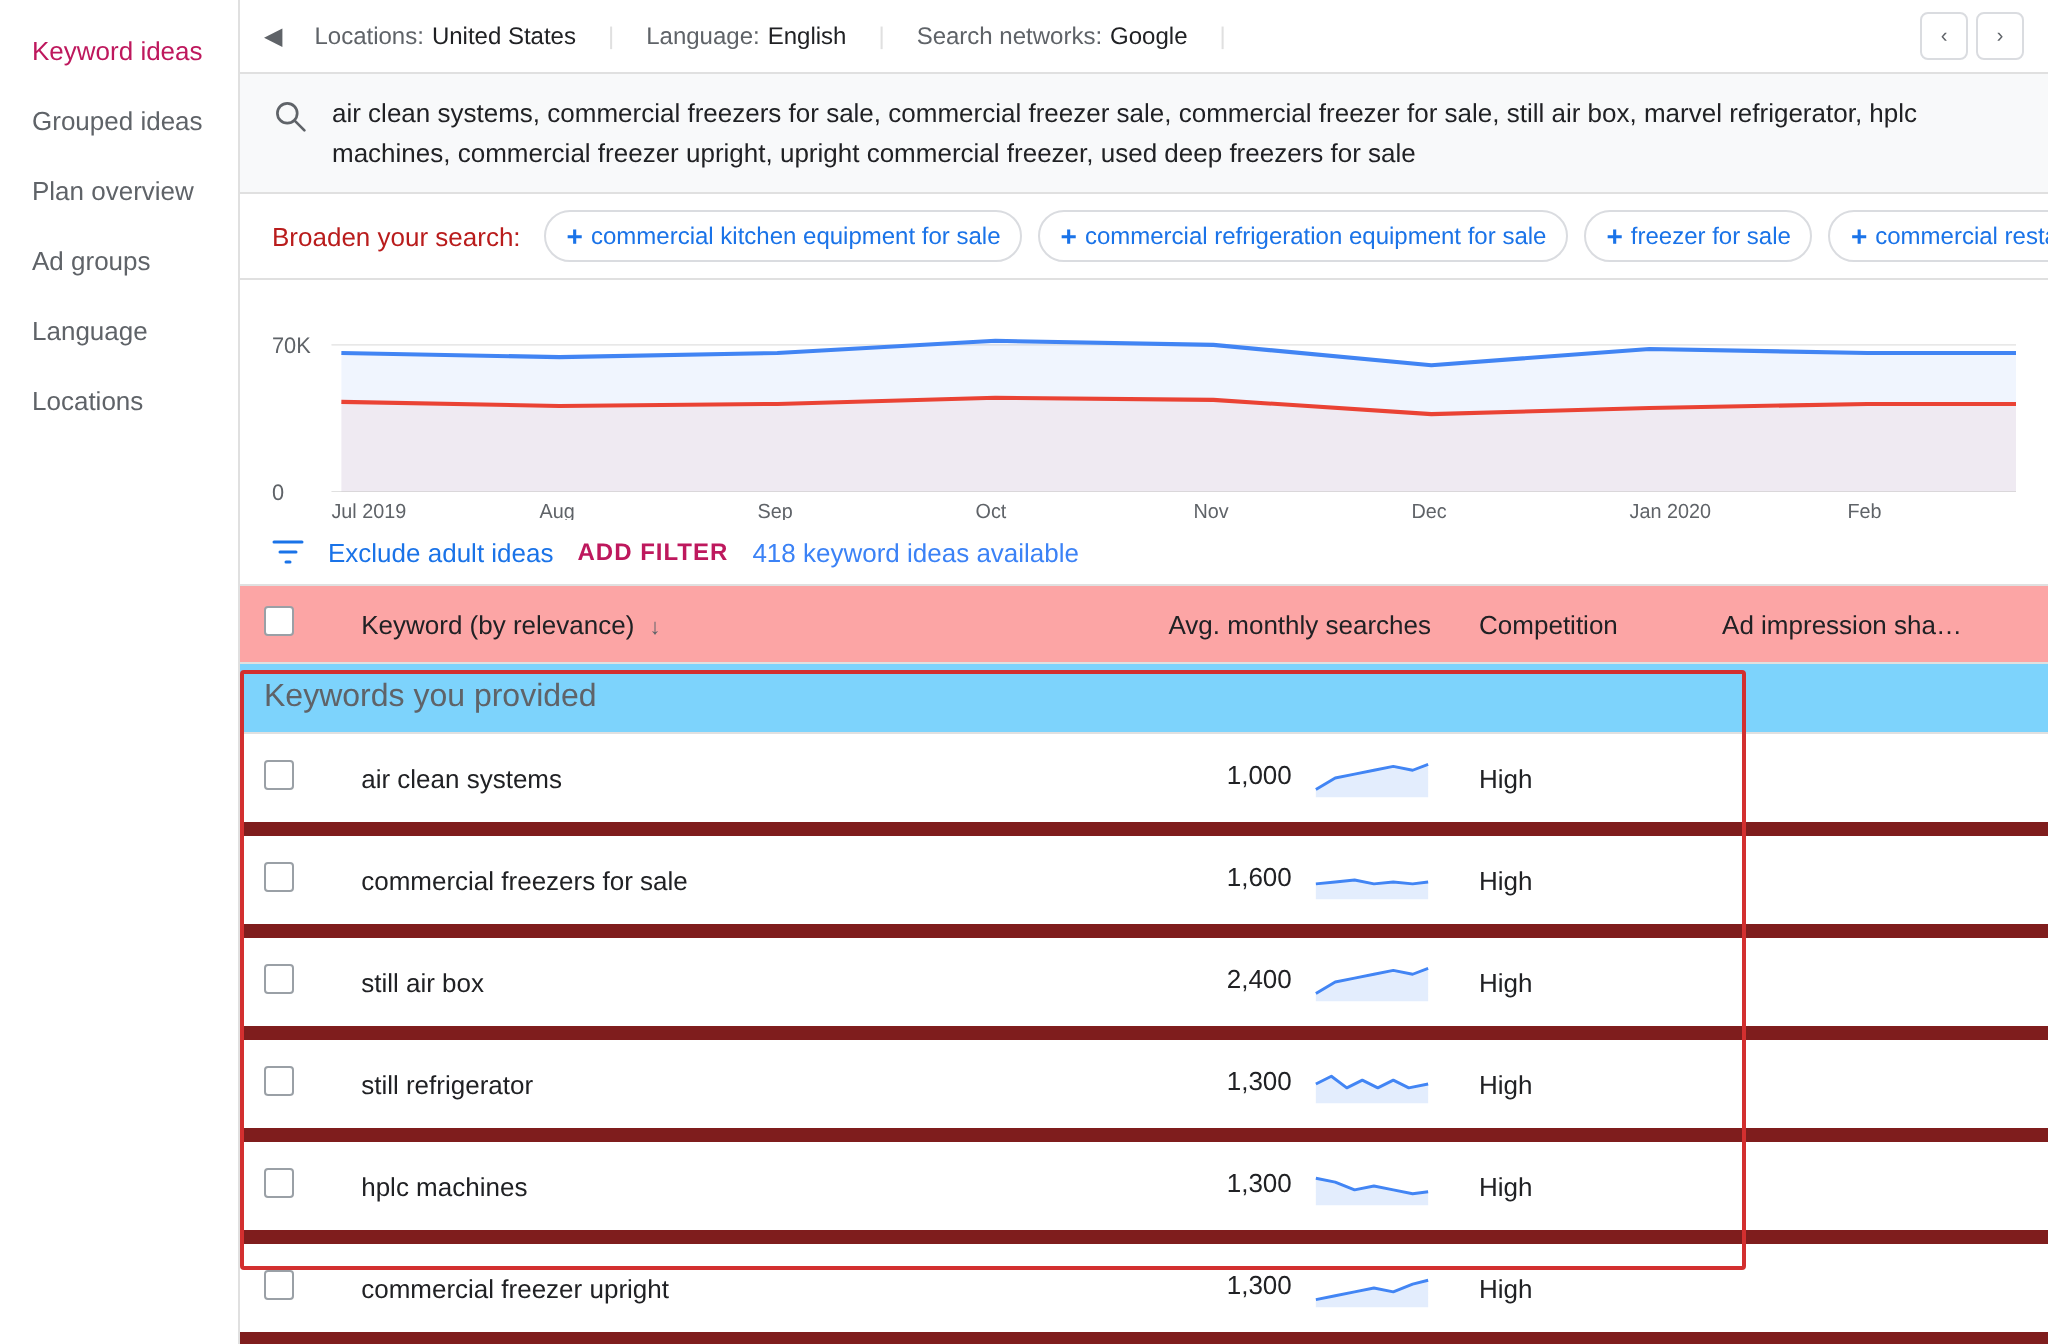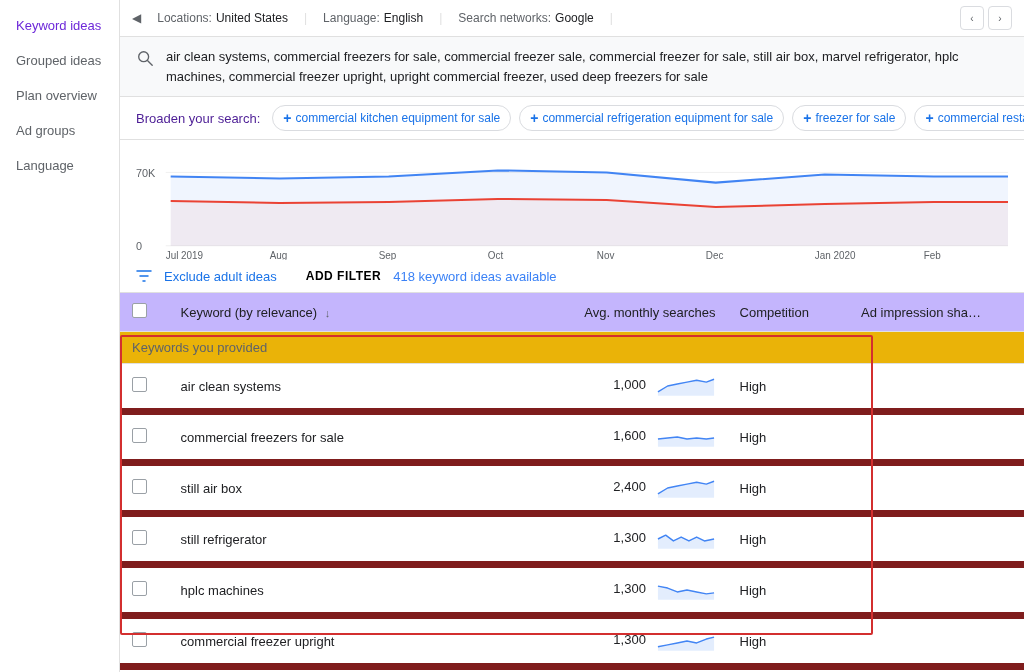--- a/index.html
+++ b/index.html
@@ -14,21 +14,21 @@
       flex-shrink: 0;
     }
     .sidebar-item {
       padding: 10px 16px;
       cursor: pointer;
       color: #5f6368;
       font-size: 13px;
       white-space: nowrap;
     }
     .sidebar-item.active {
-      color: #6d28d9;
+      color: #be185d;
       font-weight: 500;
     }
 
     
     .main {
       flex: 1;
       overflow: hidden;
       display: flex;
       flex-direction: column;
     }
@@ -77,21 +77,21 @@
     
     .broaden-bar {
       display: flex;
       align-items: center;
       gap: 8px;
       padding: 8px 16px;
       border-bottom: 1px solid #e0e0e0;
       flex-shrink: 0;
       overflow: hidden;
     }
-    .broaden-label { font-size: 13px; color: #4c1d95; white-space: nowrap; margin-right: 4px; }
+    .broaden-label { font-size: 13px; color: #b91c1c; white-space: nowrap; margin-right: 4px; }
     .broaden-tag {
       display: flex;
       align-items: center;
       gap: 4px;
       border: 1px solid #dadce0;
       border-radius: 16px;
       padding: 4px 10px;
       font-size: 12px;
       color: #1a73e8;
       cursor: pointer;
@@ -112,36 +112,36 @@
     
     .filter-bar {
       display: flex;
       align-items: center;
       gap: 12px;
       padding: 8px 16px;
       border-bottom: 1px solid #e0e0e0;
       flex-shrink: 0;
     }
     .filter-link { color: #1a73e8; font-size: 13px; cursor: pointer; text-decoration: none; }
-    .add-filter-btn { color: #000000; font-size: 12px; font-weight: 700; cursor: pointer; letter-spacing: 0.5px; margin-left: 17px; }
+    .add-filter-btn { color: #be185d; font-size: 12px; font-weight: 700; cursor: pointer; letter-spacing: 0.5px; }
     .filter-count { color: #3b82f6; font-size: 13px; }
 
     
     .table-container {
       flex: 1;
       overflow: auto;
       position: relative;
     }
     table {
       width: 100%;
       border-collapse: collapse;
       font-size: 13px;
     }
     thead th {
-      background: #c4b5fd;
+      background: #fca5a5;
       border-bottom: 1px solid #e0e0e0;
       padding: 10px 12px;
       text-align: left;
       color: #202124;
       font-weight: 500;
       white-space: nowrap;
       position: sticky;
       top: 0;
       z-index: 2;
     }
@@ -149,23 +149,23 @@
     .col-check { width: 40px; }
     .col-keyword { width: 300px; }
     .col-monthly { width: 160px; text-align: right; }
     .col-competition { width: 100px; }
     .col-impression { width: 140px; }
 
     .sort-arrow { margin-left: 4px; font-size: 11px; color: #5f6368; }
 
     
     .group-header-row td {
-      background: #eab308;
+      background: #7dd3fc;
       padding: 8px 12px;
-      font-size: 13px;
+      font-size: 16px;
       color: #5f6368;
       border-bottom: 1px solid #e0e0e0;
     }
 
     
     .data-row td {
       padding: 10px 12px;
       border-bottom: 7px solid #7f1d1d;
       color: #202124;
     }
@@ -214,20 +214,23 @@
     <span>Grouped ideas</span>
   </div>
   <div class="sidebar-item">
     <span>Plan overview</span>
   </div>
   <div class="sidebar-item">
     <span>Ad groups</span>
   </div>
   <div class="sidebar-item">
     <span>Language</span>
+  </div>
+  <div class="sidebar-item">
+    <span>Locations</span>
   </div>
 </div>
 
 <div class="main">
 
   <div class="top-bar">
     <span style="cursor:pointer;color:#5f6368;">◀</span>
     <div class="top-bar-item">
       <span class="label">Locations:</span>
       <span class="value">United States</span>

